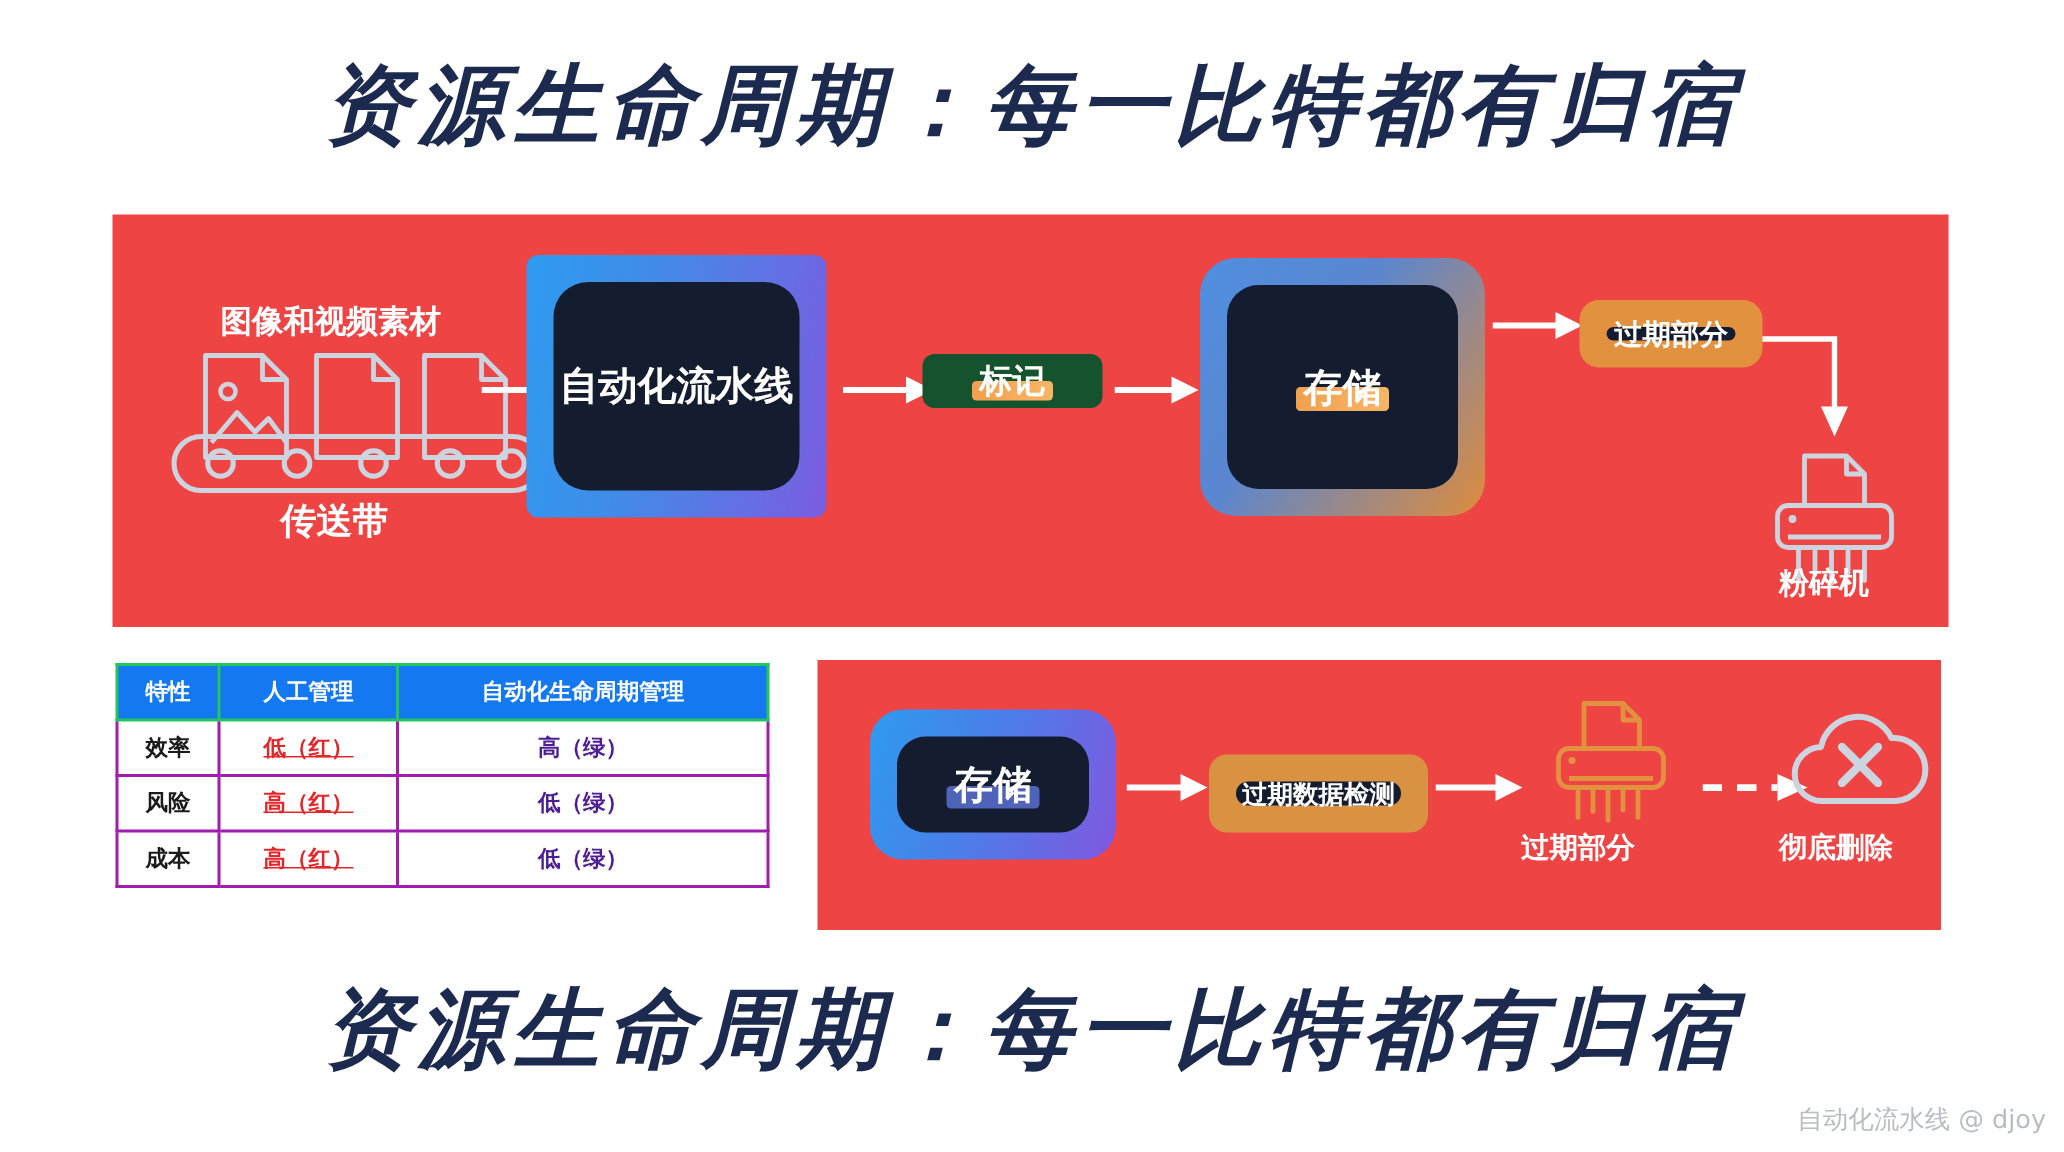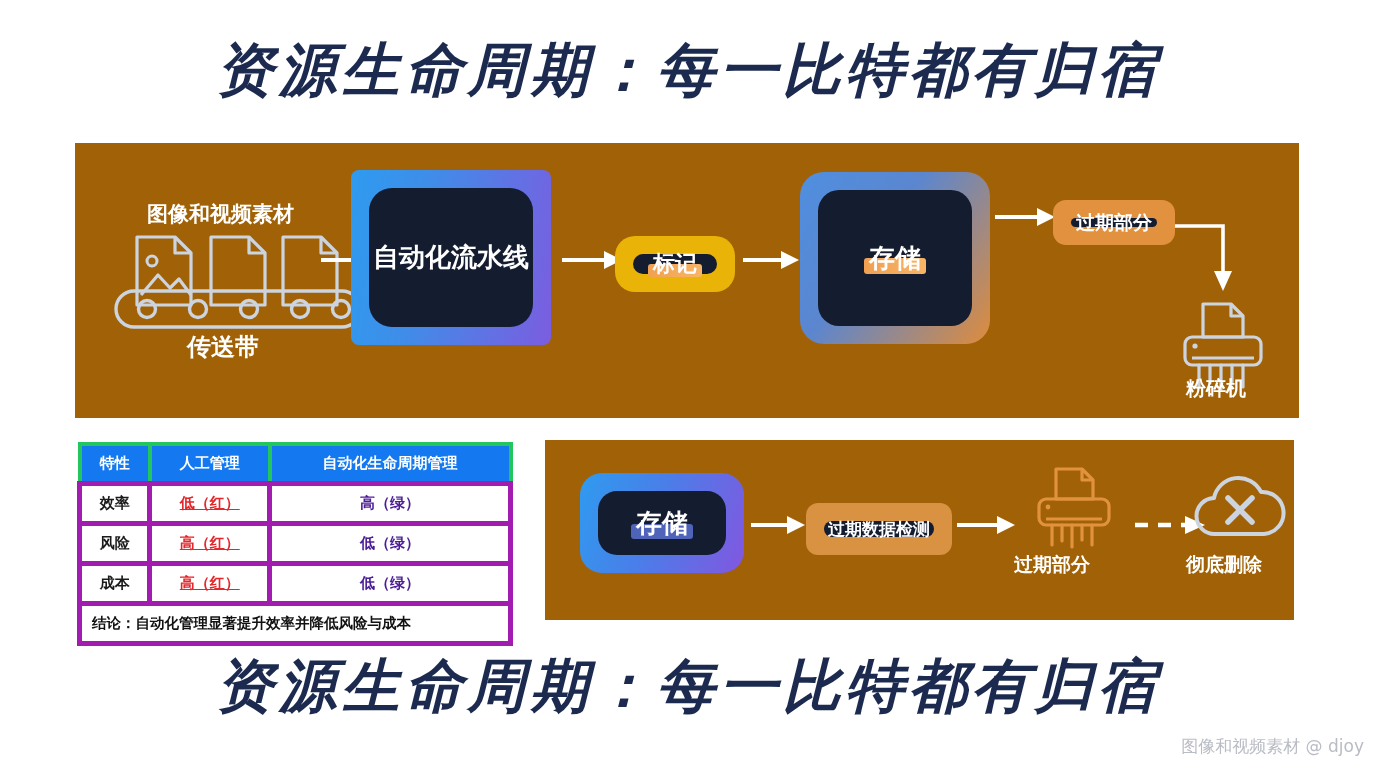--- a/index.html
+++ b/index.html
@@ -28,21 +28,21 @@
     font-size: 58px;
     letter-spacing: 5px;
     white-space: nowrap;
   }
   #title-top { top: 32px; }
   #title-bottom { top: 648px; }
 
   
   .dark-panel {
     position: absolute;
-    background: #a16207;
+    background: #ef4444;
   }
   #panel-pipeline {
     left: 75px;
     top: 143px;
     width: 1224px;
     height: 275px;
   }
   #panel-deletion {
     left: 545px;
     top: 440px;
@@ -113,23 +113,23 @@
   
   #box-pipeline {
     left: 351px; top: 170px; width: 200px; height: 175px;
     background: linear-gradient(100deg,#2e9bf0 0%, #3f8de8 35%, #7b5de0 100%);
     border-radius: 8px;
   }
   #box-pipeline > .inner { border-radius: 23px; }
   #box-pipeline .box-text { font-size: 26px; }
 
   #box-mark {
-    left: 615px; top: 236px; width: 120px; height: 56px;
-    background: #eab308;
-    border-radius: 20px;
+    left: 615px; top: 236px; width: 120px; height: 36px;
+    background: #14532d;
+    border-radius: 8px;
   }
   #box-mark > .inner { border-radius: 11px; }
   #box-mark .box-text { font-size: 22px; }
 
   #box-storage-top {
     left: 800px; top: 172px; width: 190px; height: 172px;
     background: linear-gradient(125deg,#4f8fe0 0%, #5b86cf 40%, #df8c3c 100%);
     border-radius: 24px;
   }
   #box-storage-top > .inner { border-radius: 21px; }
@@ -173,25 +173,25 @@
     background: #ffffff;
     font-family: "DejaVu Sans", "Liberation Sans", sans-serif;
   }
   #comparison-table th {
     background: #1479f0;
     color: #ffffff;
     font-size: 15px;
     font-weight: bold;
     padding: 8px 4px;
     text-align: center;
-    border: 4px solid #22c55e;
+    border: 2px solid #22c55e;
   }
   #comparison-table th + th { border-left: 1px solid #ffffff; }
   #comparison-table td {
-    border: 5px solid #a21caf;
+    border: 2px solid #a21caf;
     padding: 8px 4px;
     text-align: center;
     font-size: 15px;
     font-weight: bold;
     color: #1a1a1a;
   }
   #comparison-table td.val-bad { color: #e4262b; text-decoration: underline; }
   #comparison-table td.val-good { color: #4c1d95; text-align: center; }
   #comparison-table td.conclusion {
     text-align: left;
@@ -347,23 +347,20 @@
     <tr>
       <td>风险</td>
       <td class="val-bad">高（红）</td>
       <td class="val-good">低（绿）</td>
     </tr>
     <tr>
       <td>成本</td>
       <td class="val-bad">高（红）</td>
       <td class="val-good">低（绿）</td>
     </tr>
-    <tr>
-      <td class="conclusion" colspan="3">结论：自动化管理显著提升效率并降低风险与成本</td>
-    </tr>
   </tbody>
 </table>
 
 <div class="dark-panel" id="panel-deletion">
 
   <div class="arrow" style="left:206px; top:73px;">
     <svg width="56" height="24" viewBox="0 0 56 24">
       <line x1="0" y1="12" x2="38" y2="12" stroke="#ffffff" stroke-width="4"></line>
       <path d="M36 3 L54 12 L36 21 Z" fill="#ffffff"></path>
     </svg>
@@ -424,13 +421,13 @@
 </div>
 
 <div class="grad-box" id="box-detect">
   <div class="inner">
     <span class="box-text">过期数据检测</span>
   </div>
 </div>
 
 <div class="slide-title" id="title-bottom">资源生命周期：每一比特都有归宿</div>
 
-<div id="watermark">图像和视频素材 @ djoy</div>
+<div id="watermark">自动化流水线 @ djoy</div>
 
 </body></html>

